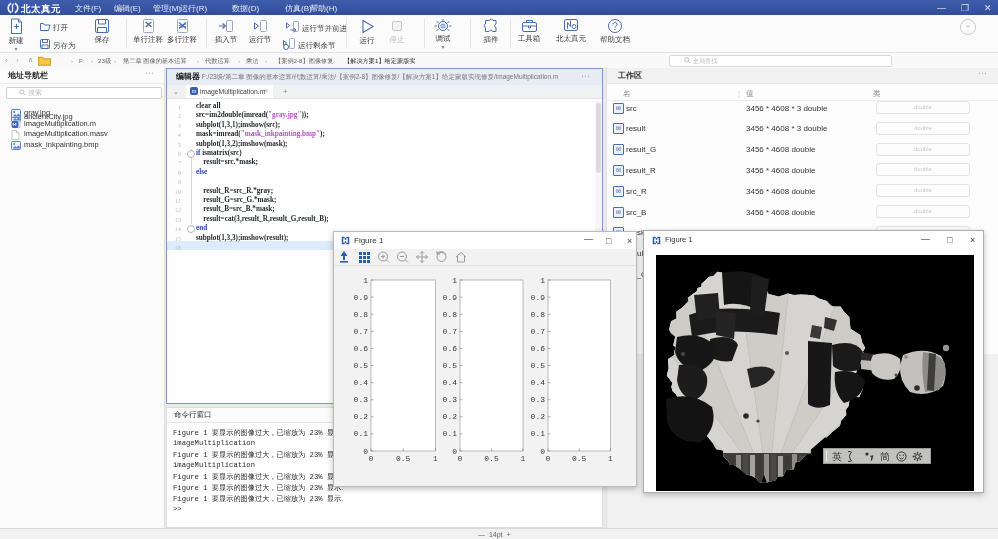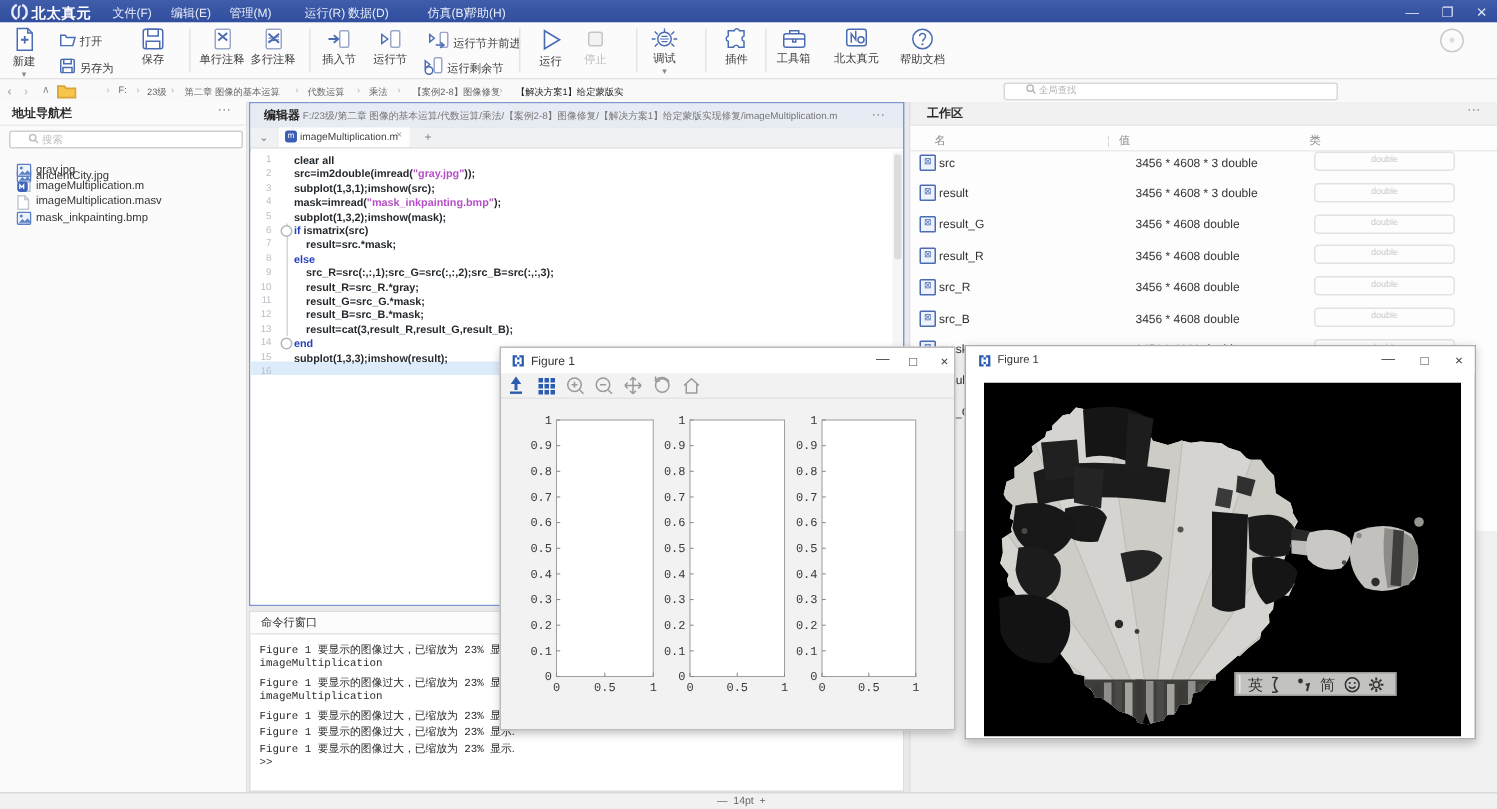--- a/index.html
+++ b/index.html
@@ -26,38 +26,38 @@
 #lsearch{position:absolute;left:6px;top:19px;width:140px;height:8px;border:1px solid #cfcfcf;border-radius:2px;background:#fff;font-size:7px;color:#c0c0c0;padding:1px 2px 1px 12px;line-height:8px}
 .frow{position:absolute;left:0;width:164px;height:10.4px;font-size:7.5px;color:#333;white-space:nowrap}
 .frow .nm{position:absolute;left:24px;top:0}
 .fic{position:absolute;left:11px;top:0.5px}
 svg.fic{top:1px}
 
 #editor{left:166px;top:68px;width:437px;height:336px;background:#fff;border:1px solid #7e97cf;box-sizing:border-box}
 #ehead{position:absolute;left:0;top:0;width:435px;height:16px;background:#e7ebf3;border-bottom:1px solid #d4dae8;font-size:6.5px;white-space:nowrap;overflow:hidden}
 #etabs{position:absolute;left:0;top:16px;width:435px;height:13px;background:#f0f1f2;border-bottom:1px solid #e4e4e4}
 #etab{position:absolute;left:19px;top:0;width:87px;height:13px;background:#fff;font-size:6.8px;color:#444;overflow:hidden}
-#code{position:absolute;left:0;top:32px;width:435px;height:302px;background:#fff;font-family:Liberation Sans, sans-serif;font-size:7.2px;font-weight:bold;line-height:9.4px;white-space:pre}
+#code{position:absolute;left:0;top:32px;width:435px;height:302px;background:#fff;font-family:Liberation Serif, serif;font-size:7.2px;font-weight:bold;line-height:9.4px;white-space:pre}
 .ln{position:absolute;left:0;width:14px;text-align:right;color:#b9bec4;font-size:6.5px;font-weight:normal}
 .cl{position:absolute;left:29px;color:#24292e}
 .kw{color:#2540bf;font-style:normal}
 .st{color:#b64fc8;font-style:normal}
 
 #cmdwin{left:166px;top:407px;width:437px;height:121px;background:#fff;border:1px solid #dedede;box-sizing:border-box}
 #cmdhead{position:absolute;left:0;top:0;width:435px;height:14px;border-bottom:1px solid #e6e6e6;background:#fcfcfc;font-size:7.5px;color:#333}
 .cmdl{position:absolute;left:6px;font-size:7.2px;color:#2a2a2a;font-family:"Liberation Mono",monospace;white-space:nowrap}
 .cmdc{font-family:"Liberation Sans",sans-serif}
 
 #wspanel{left:606px;top:68px;width:392px;height:460px;background:#f1f1f2;border-left:1px solid #e0e0e0}
 #wspanel h3{position:absolute;left:11px;top:2px;margin:0;font-size:8px;color:#2b2b2b;font-weight:bold}
 #wstable{position:absolute;left:0;top:16px;width:392px;height:270px;background:#fdfdfd}
 .wsh{position:absolute;top:5px;font-size:7.5px;color:#8a8a8a}
 .wsrow{position:absolute;left:0;width:392px;height:21px;font-size:8px;color:#333}
 .wsrow .nm{position:absolute;left:19px;top:6px}
-.wsrow .val{position:absolute;left:150px;top:6px}
+.wsrow .val{position:absolute;left:139px;top:6px}
 .badge{position:absolute;left:269px;top:3.5px;width:92px;height:11px;border:1px solid #e2e2e2;border-radius:3px;background:#fdfdfd;color:#c8c8c8;font-size:6px;text-align:center;line-height:11px}
 .wic{position:absolute;left:6px;top:5px;width:9px;height:9px;border:1px solid #4a6cb3;border-radius:1px;background:#eef2fa;color:#4a6cb3;font-size:6px;line-height:9px;text-align:center}
 
 #sbar{left:0;top:528px;width:998px;height:11px;background:#f1f1f2;border-top:1px solid #d9d9d9;font-size:7px;color:#666}
 
 #fig1{left:333px;top:231px;width:304px;height:256px;background:#f2f2f2;border:1px solid #bbb;box-shadow:0 2px 6px rgba(0,0,0,.25);box-sizing:border-box}
 #fig2{left:643px;top:230px;width:341px;height:263px;background:#fff;border:1px solid #adadad;box-shadow:0 2px 6px rgba(0,0,0,.25);box-sizing:border-box}
 .ftitle{position:absolute;left:0;top:0;width:100%;height:17px;background:#fff;font-size:8px;color:#333}
 .fbtn{position:absolute;top:4px;color:#444;font-size:9px}
 </style></head><body>
@@ -65,21 +65,21 @@
 <div class="abs" id="tbar">
  <svg class="abs" style="left:7px;top:1.5px" width="12" height="12" viewBox="0 0 12 12">
       <path d="M4.2 1.2A5.3 5.3 0 001.2 6a5.3 5.3 0 003 4.8" fill="none" stroke="#e8edfa" stroke-width="1.6"></path>
       <path d="M7.8 1.2A5.3 5.3 0 0110.8 6a5.3 5.3 0 01-3 4.8" fill="none" stroke="#e8edfa" stroke-width="1.6"></path>
       <path d="M6.8 2.2c-1.6 0-1.3 2-1.3 3.3S6 9.8 4.6 9.8" fill="none" stroke="#e8edfa" stroke-width="1.3"></path>
     </svg>
  <span class="abs" id="logo">北太真元</span>
  <span class="menu" style="left:75px">文件(F)</span>
  <span class="menu" style="left:114px">编辑(E)</span>
  <span class="menu" style="left:153px">管理(M)</span>
- <span class="menu" style="left:203px">运行(R)</span>
+ <span class="menu" style="left:180px">运行(R)</span>
  <span class="menu" style="left:232px">数据(D)</span>
  <span class="menu" style="left:285px">仿真(B)</span>
  <span class="menu" style="left:310px">帮助(H)</span>
  <span class="wbtn" style="left:937px">—</span>
  <span class="wbtn" style="left:961px">❐</span>
  <span class="wbtn" style="left:984px">✕</span>
 </div>
 
 <div class="abs" id="ribbon">
  <div class="ri" style="left:2px;top:3px;width:28px">
@@ -282,21 +282,20 @@
   <span style="position:absolute;left:20px;top:49px;width:6px;height:6px;border:1px solid #b5b5b5;border-radius:50%;background:#fff"></span>
   <span style="position:absolute;left:20px;top:124px;width:6px;height:6px;border:1px solid #b5b5b5;border-radius:50%;background:#fff"></span>
   <span class="cl" style="top:1px">clear all</span>
   <span class="cl" style="top:10.4px">src=im2double(imread(<i class="st">"gray.jpg"</i>));</span>
   <span class="cl" style="top:19.8px">subplot(1,3,1);imshow(src);</span>
   <span class="cl" style="top:29.2px">mask=imread(<i class="st">"mask_inkpainting.bmp"</i>);</span>
   <span class="cl" style="top:38.6px">subplot(1,3,2);imshow(mask);</span>
   <span class="cl" style="top:48px"><i class="kw">if</i> ismatrix(src)</span>
   <span class="cl" style="top:57.4px">    result=src.*mask;</span>
   <span class="cl" style="top:66.8px"><i class="kw">else</i></span>
-  <span class="cl" style="top:76.2px">    src_R=src(:,:,1);src_G=src(:,:,2);src_B=src(:,:,3);</span>
   <span class="cl" style="top:85.6px">    result_R=src_R.*gray;</span>
   <span class="cl" style="top:95px">    result_G=src_G.*mask;</span>
   <span class="cl" style="top:104.4px">    result_B=src_B.*mask;</span>
   <span class="cl" style="top:113.8px">    result=cat(3,result_R,result_G,result_B);</span>
   <span class="cl" style="top:123.2px"><i class="kw">end</i></span>
   <span class="cl" style="top:132.6px">subplot(1,3,3);imshow(result);</span>
   <div style="position:absolute;left:428px;top:0;width:7px;height:305px;background:#f6f6f6"></div>
   <div style="position:absolute;left:429px;top:2px;width:5px;height:70px;background:#dcdcdc;border-radius:2px"></div>
  </div>
 </div>

